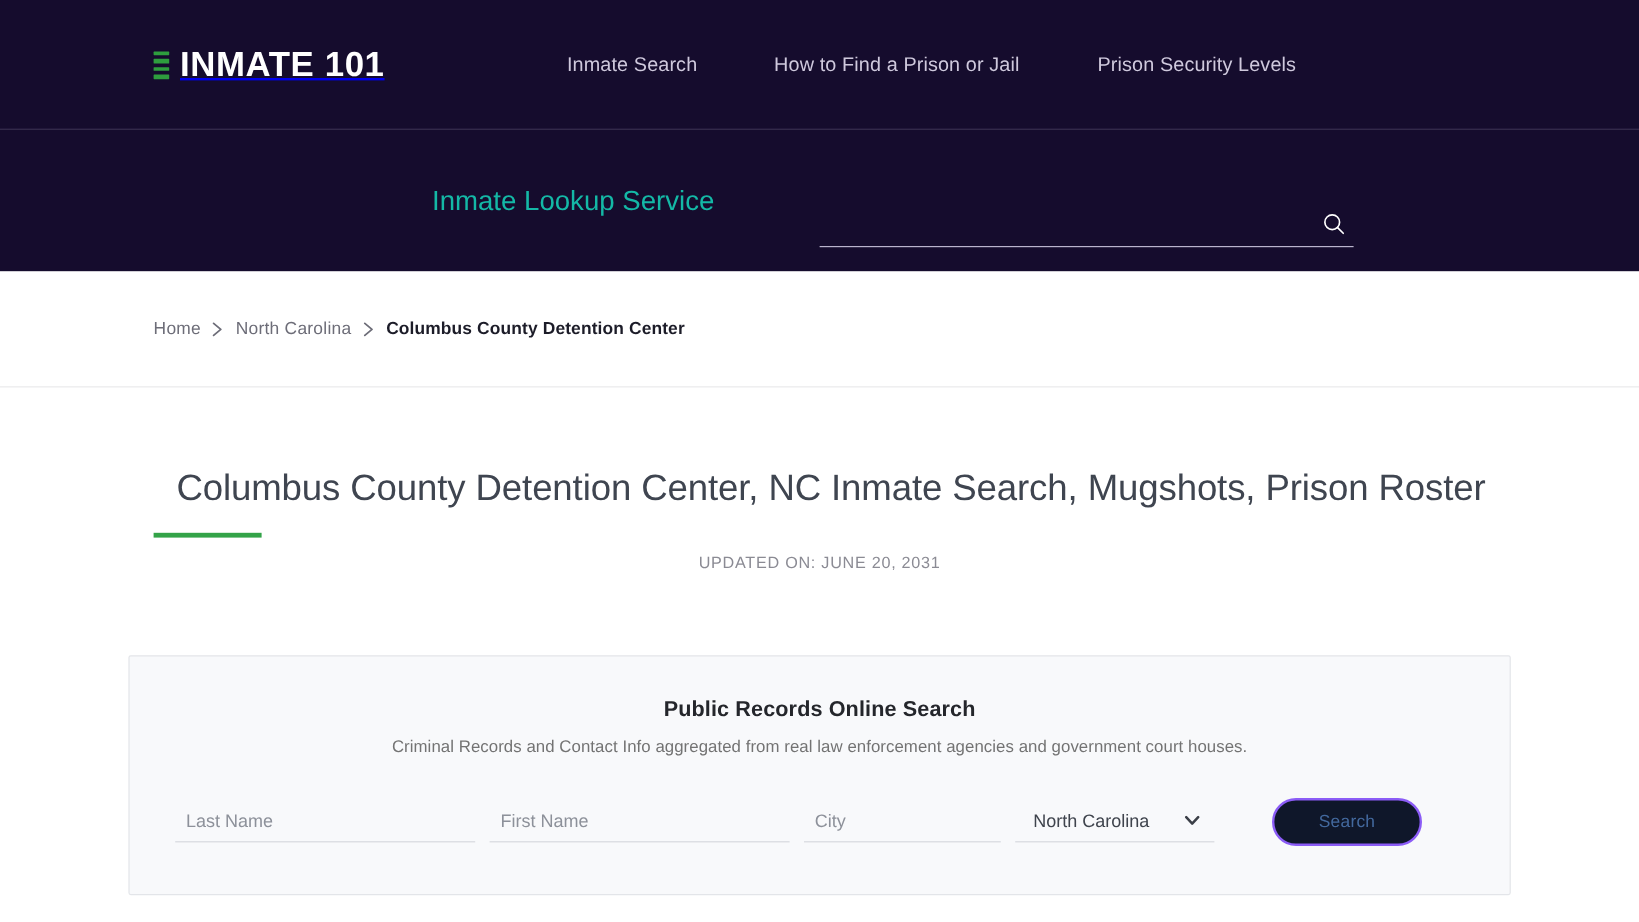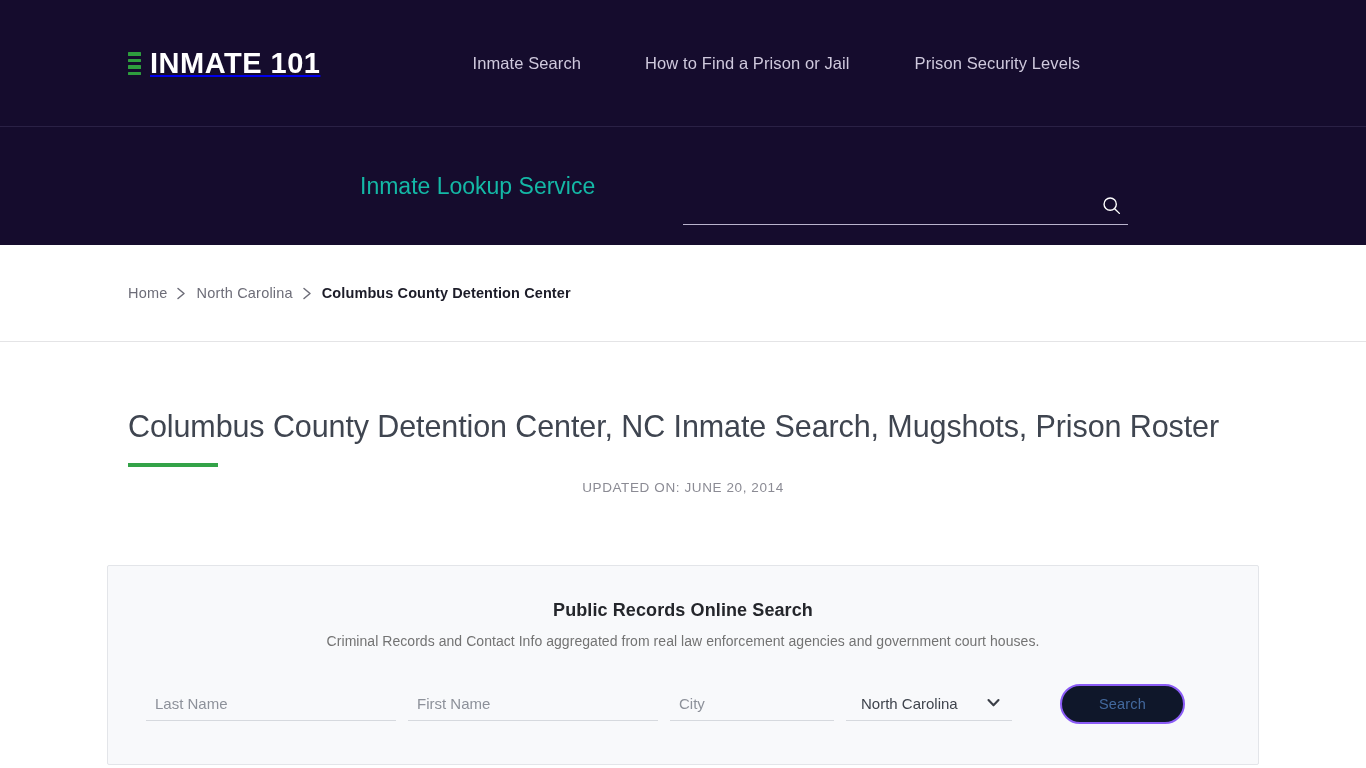--- a/index.html
+++ b/index.html
@@ -10,21 +10,21 @@
     height: 768px;
     overflow: hidden;
     background: #ffffff;
     font-family: "Liberation Sans", sans-serif;
     -webkit-font-smoothing: antialiased;
   }
 
   
   .topbar {
     background: #150c2d;
-    height: 127px;
+    height: 108px;
     display: flex;
     position: relative;
   }
   .topbar::after {
     content: "";
     position: absolute;
     left: 0; right: 0; bottom: 0;
     height: 1px;
     background: #2a2145;
   }
@@ -167,21 +167,21 @@
   .title-block {
     width: 1110px;
     margin: 0 auto;
     padding-top: 68px;
     position: relative;
   }
   .page-title {
     font-size: 30.5px;
     font-weight: 400;
     color: #3f4550;
-    text-align: left;
+    text-align: right;
     line-height: 1.1;
     letter-spacing: -0.1px;
   }
   .title-rule {
     width: 90px;
     height: 4px;
     background: #33a348;
     margin-top: 19px;
   }
   .updated {
@@ -326,21 +326,21 @@
     </span>
     <span class="bc-current">Columbus County Detention Center</span>
   </nav>
 </div>
 
 <main class="main">
 
   <div class="title-block">
     <h1 class="page-title">Columbus County Detention Center, NC Inmate Search, Mugshots, Prison Roster</h1>
     <div class="title-rule"></div>
-    <div class="updated">UPDATED ON: JUNE 20, 2014</div>
+    <div class="updated">UPDATED ON: JUNE 20, 2031</div>
   </div>
 
   <section class="panel">
     <h2 class="panel-title">Public Records Online Search</h2>
     <p class="panel-sub">Criminal Records and Contact Info aggregated from real law enforcement agencies and government court houses.</p>
 
     <form class="form-row">
       <div class="field field-lastname">
         <input type="text" placeholder="Last Name" style="">
       </div>

